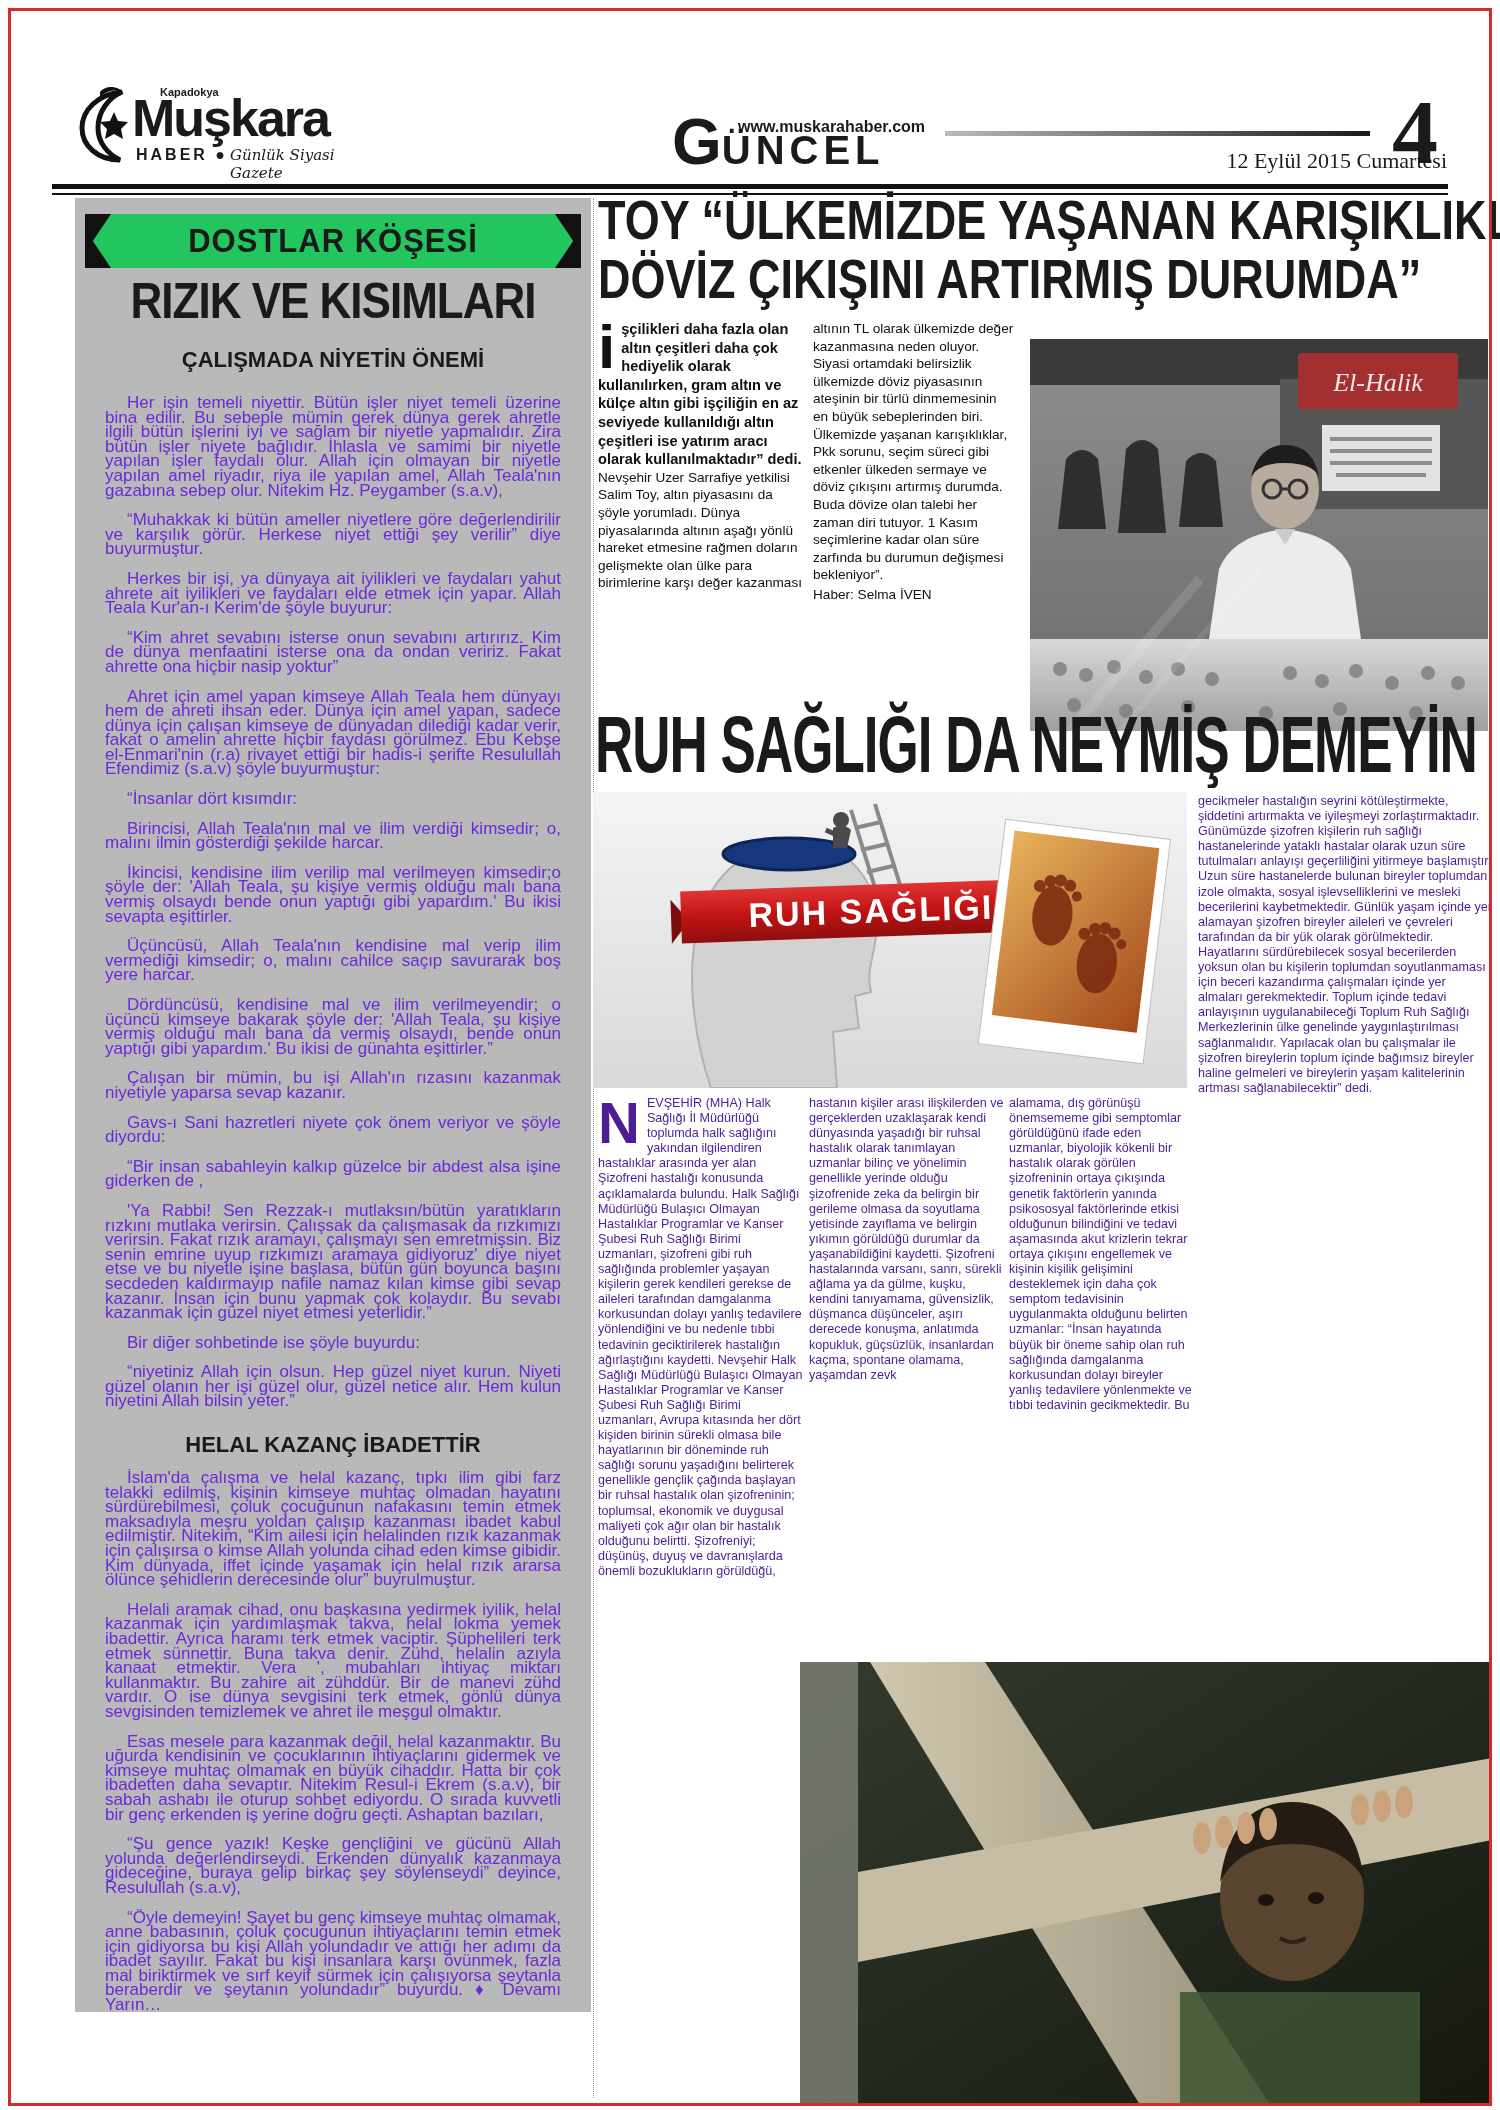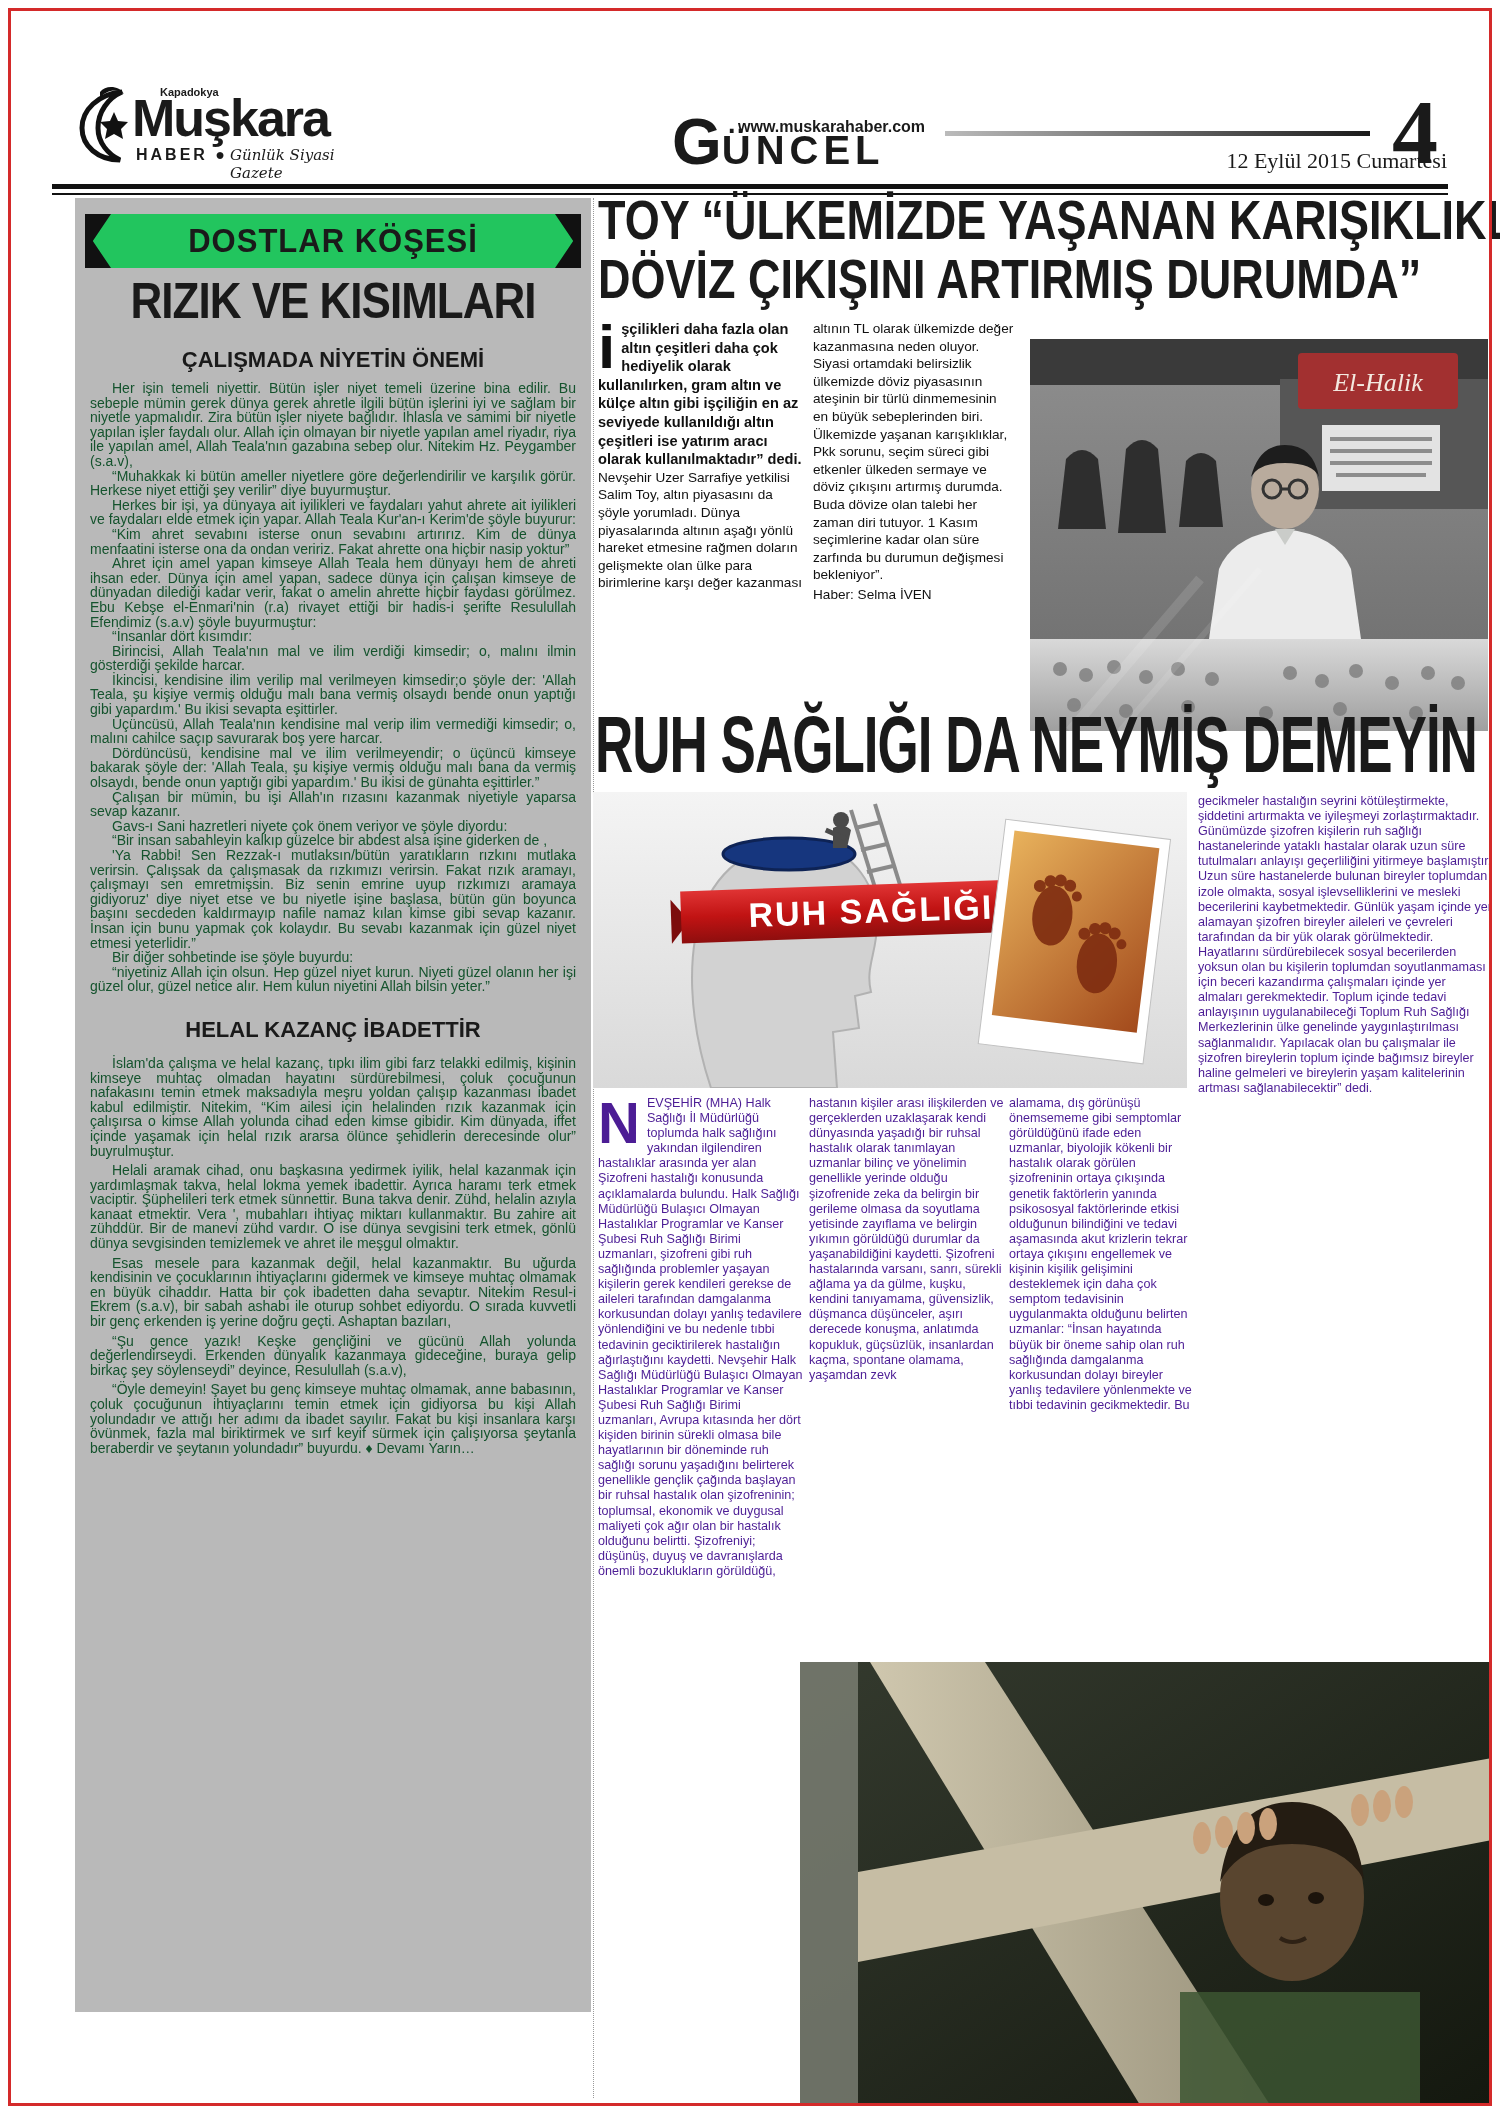--- a/index.html
+++ b/index.html
@@ -38,22 +38,22 @@
                   display:flex;align-items:center;justify-content:center;}
   .friends-banner .end{position:absolute;top:0;width:26px;height:54px;background:#111;}
   .friends-banner .end.left{left:-4px;clip-path:polygon(0 0,100% 0,30% 50%,100% 100%,0 100%,0 0);}
   .friends-banner .end.right{right:-4px;clip-path:polygon(0 0,100% 0,100% 100%,0 100%,70% 50%);}
   .friends-banner h1{margin:0;font-size:31px;font-weight:900;letter-spacing:1px;
                      transform:scaleY(1.1);}
   .friends-title{margin:10px 4px 0;text-align:center;font-size:44px;font-weight:900;
                  letter-spacing:-1px;transform:scaleY(1.12);line-height:46px;}
   .friends-sub{margin:23px 0 0;text-align:center;font-size:22px;font-weight:bold;}
   .friends-text{padding:8px 15px 0 15px;}
-  .friends-text p{margin:0;font-size:14px;line-height:14.6px;text-align:justify;
-                  text-indent:22px;color:#14532d;}
+  .friends-text p{margin:15px;font-size:17px;line-height:14.6px;text-align:justify;
+                  text-indent:22px;color:#6d28d9;}
   .friends-text.part2 p{margin-top:5px;}
 
   .col-sep{position:absolute;left:593px;top:198px;height:1900px;border-left:1px dotted #9a9a9a;}
 
   
   .toy-headline{position:absolute;left:598px;top:190px;width:895px;font-weight:900;
                 font-size:45px;line-height:47px;letter-spacing:0;transform:scaleY(1.25);
                 transform-origin:left top;white-space:nowrap;}
   .news-col{position:absolute;font-size:13.6px;line-height:17.6px;color:#111;overflow:hidden;}
   .toy-col1{left:598px;top:320px;width:204px;height:398px;}

